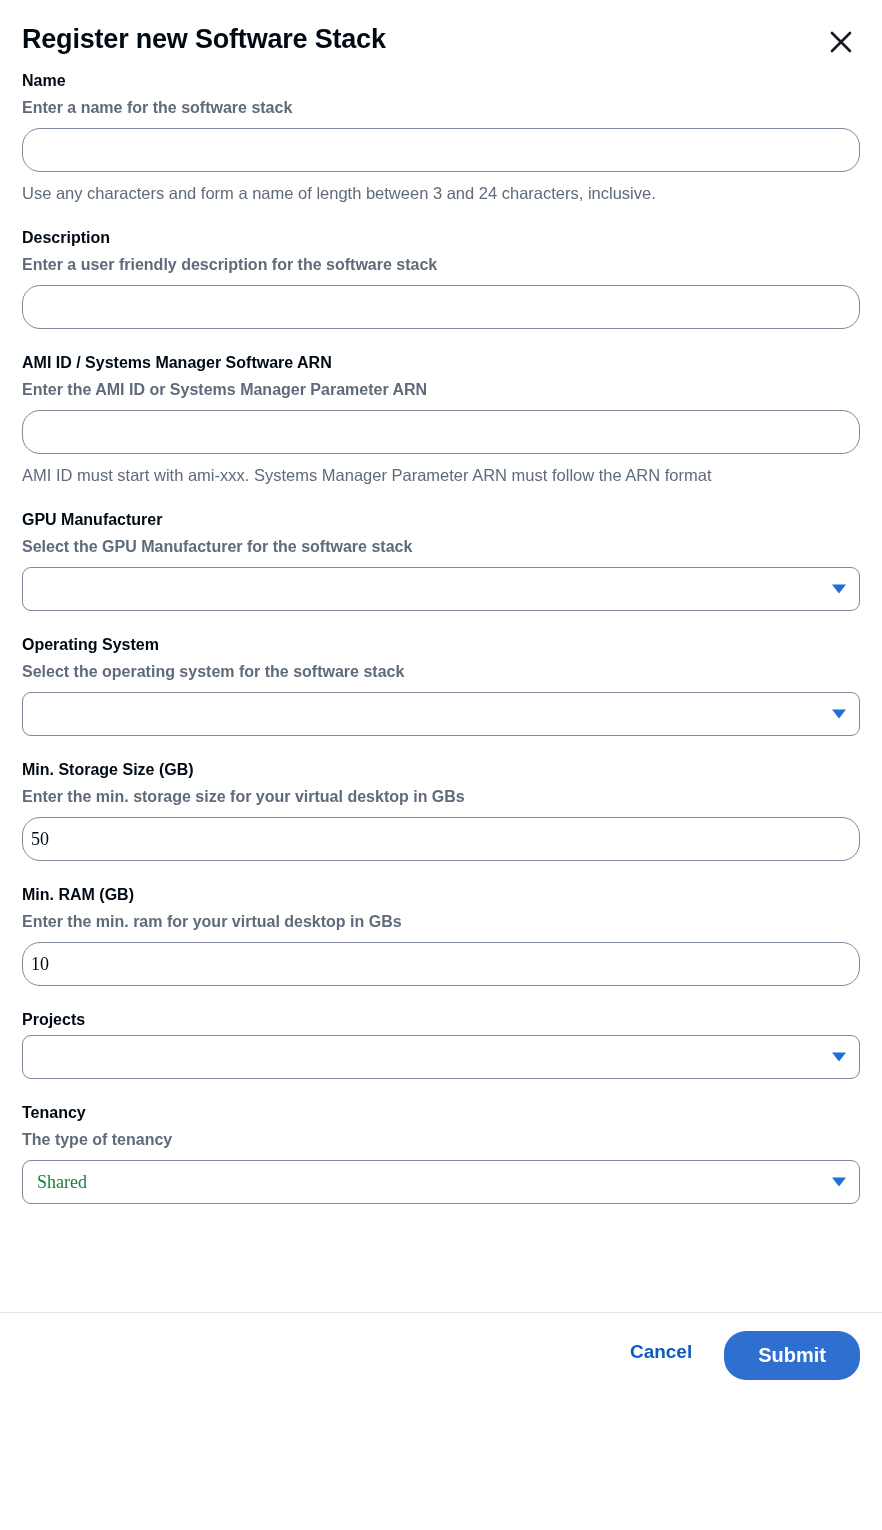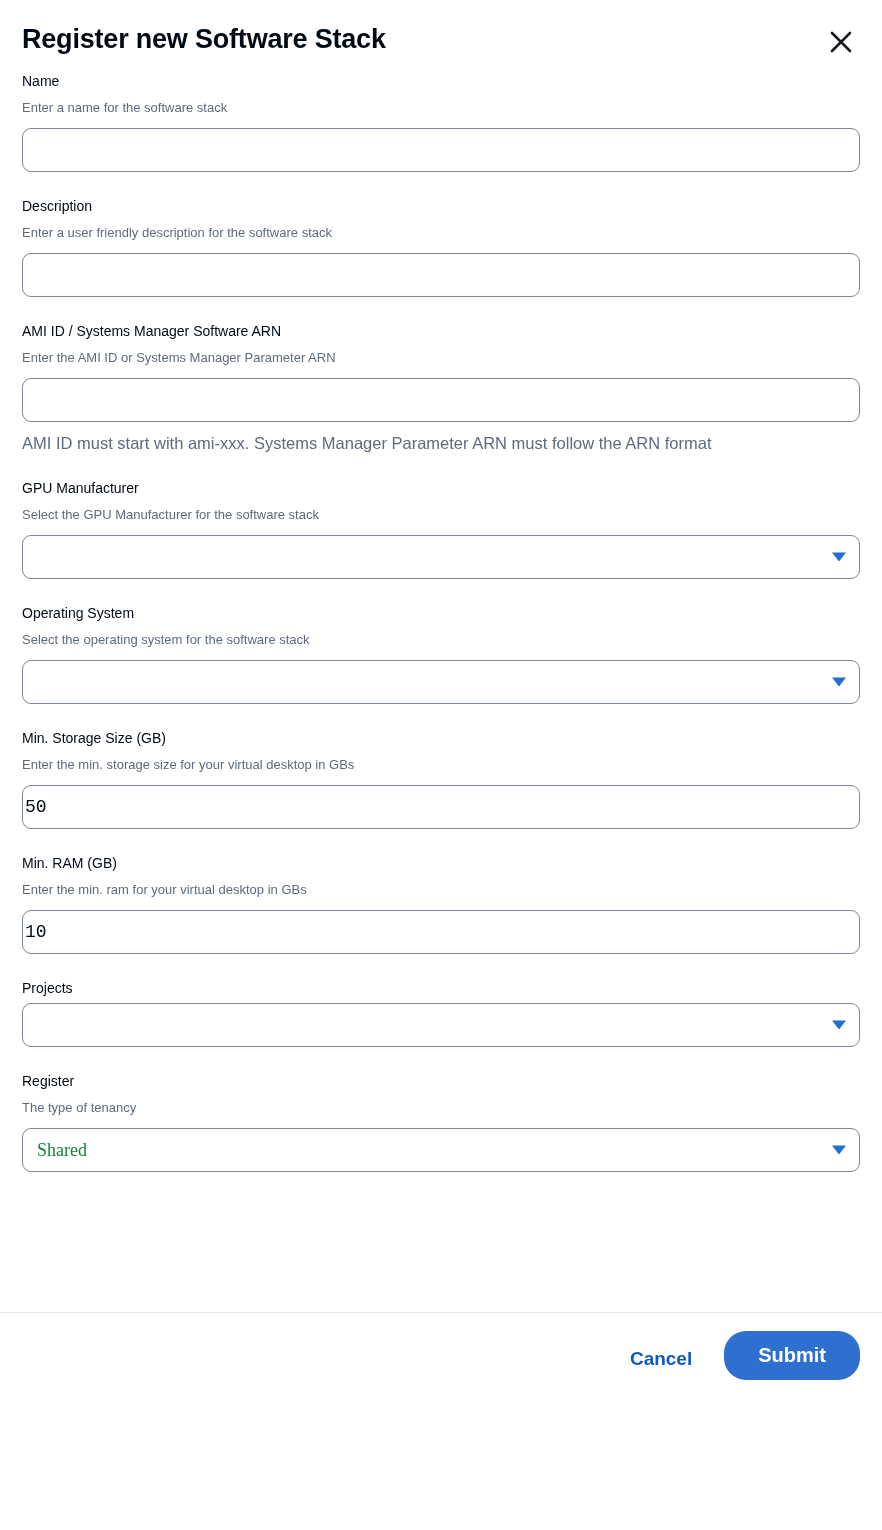--- a/index.html
+++ b/index.html
@@ -57,50 +57,50 @@
     padding: 0 22px 8px 22px;
     overflow: hidden;
   }
 
   .field {
     margin-bottom: 22px;
   }
   .field:last-child { margin-bottom: 6px; }
 
   .field-label {
-    font-size: 14px;
-    font-weight: normal;
+    font-size: 16px;
+    font-weight: bold;
     color: #000a14;
     line-height: 24px;
     margin-bottom: 3px;
   }
   .field-desc {
-    font-size: 13px;
+    font-size: 16px;
     color: #5f6b7a;
     line-height: 23px;
     margin-bottom: 9px;
-    font-weight: normal;
+    font-weight: bold;
   }
   .field-hint {
     font-size: 16.5px;
     color: #5f6b7a;
     line-height: 22px;
     margin-top: 10px;
   }
 
   .input-box {
     width: 100%;
     height: 44px;
     border: 1.6px solid #7d8998;
-    border-radius: 9px;
-    background: #ffffff;
-    font-family: Liberation Mono, monospace;
+    border-radius: 18px;
+    background: #ffffff;
+    font-family: Liberation Serif, serif;
     font-size: 18px;
     color: #000a14;
-    padding: 0 2px;
+    padding: 0 8px;
     outline: none;
   }
   .input-box::placeholder { color: #9aa7b5; }
 
   .select-wrap {
     position: relative;
     width: 100%;
     height: 44px;
   }
   .select-box {
@@ -127,21 +127,21 @@
     border-left: 7px solid transparent;
     border-right: 7px solid transparent;
     border-top: 9px solid #1f6fd6;
     pointer-events: none;
   }
 
   .modal-footer {
     border-top: 1px solid #e3e6ea;
     padding: 18px 22px 22px 22px;
     display: flex;
-    align-items: flex-end;
+    align-items: flex-start;
     justify-content: flex-end;
     gap: 18px;
   }
   .btn-cancel {
     background: transparent;
     border: none;
     color: #0d5bbf;
     font-size: 19px;
     font-weight: bold;
     font-family: "Liberation Sans", sans-serif;
@@ -176,20 +176,21 @@
       </span>
     </button>
   </div>
 
   <div class="modal-body">
 
     <div class="field">
       <div class="field-label">Name</div>
       <div class="field-desc">Enter a name for the software stack</div>
       <input class="input-box" type="text" value="" style="">
+      <div class="field-hint">Use any characters and form a name of length between 3 and 24 characters, inclusive.</div>
     </div>
 
     <div class="field">
       <div class="field-label">Description</div>
       <div class="field-desc">Enter a user friendly description for the software stack</div>
       <input class="input-box" type="text" value="" style="">
     </div>
 
     <div class="field">
       <div class="field-label">AMI ID / Systems Manager Software ARN</div>
@@ -230,21 +231,21 @@
 
     <div class="field">
       <div class="field-label">Projects</div>
       <div class="select-wrap">
         <div class="select-box"></div>
         <span class="select-caret"></span>
       </div>
     </div>
 
     <div class="field">
-      <div class="field-label">Register</div>
+      <div class="field-label">Tenancy</div>
       <div class="field-desc">The type of tenancy</div>
       <div class="select-wrap">
         <div class="select-box">Shared</div>
         <span class="select-caret"></span>
       </div>
     </div>
 
   </div>
 
   <div class="modal-footer">

